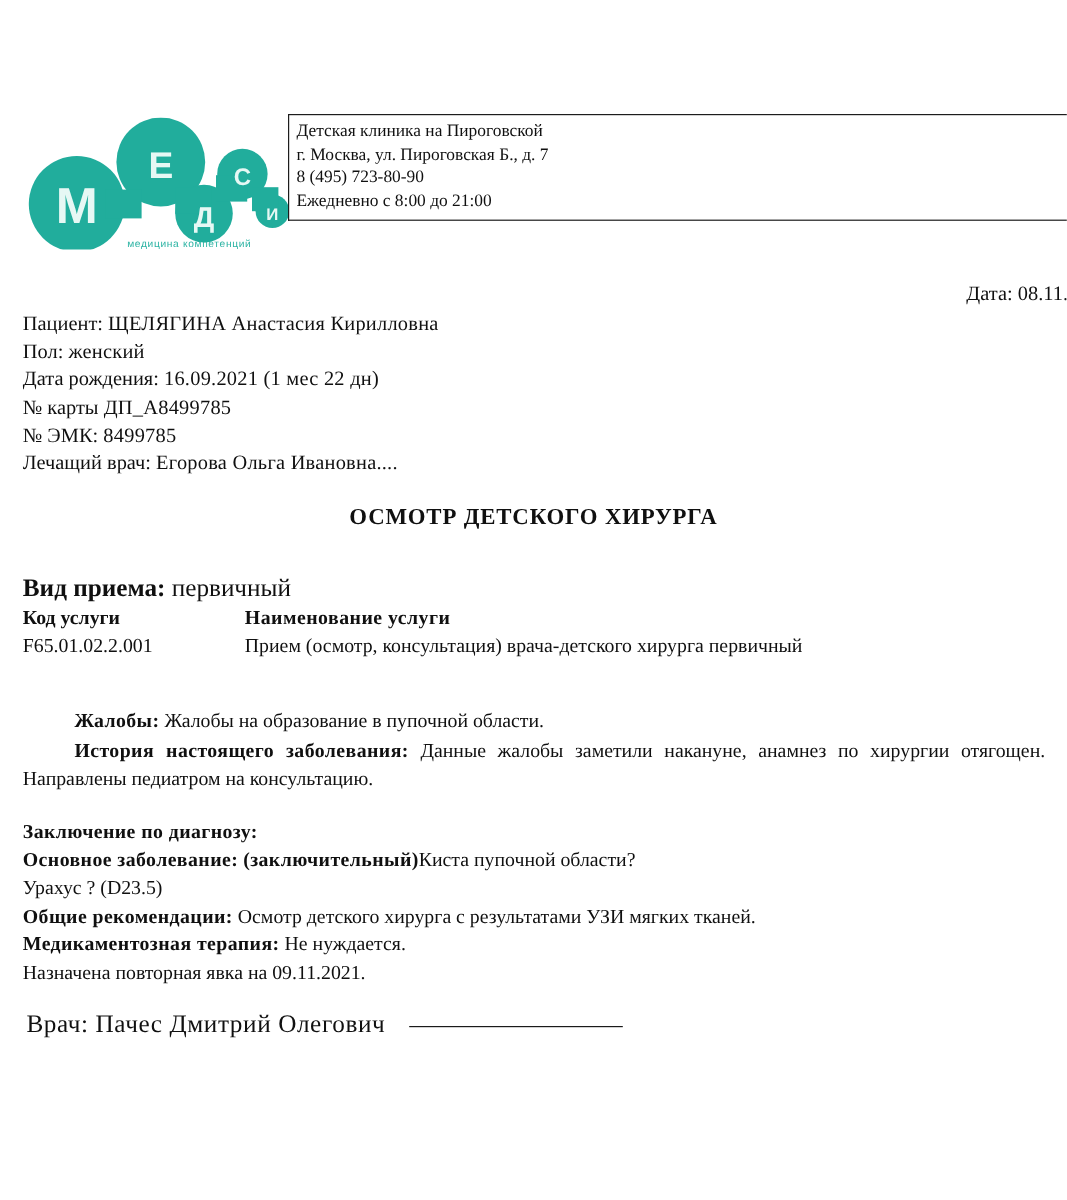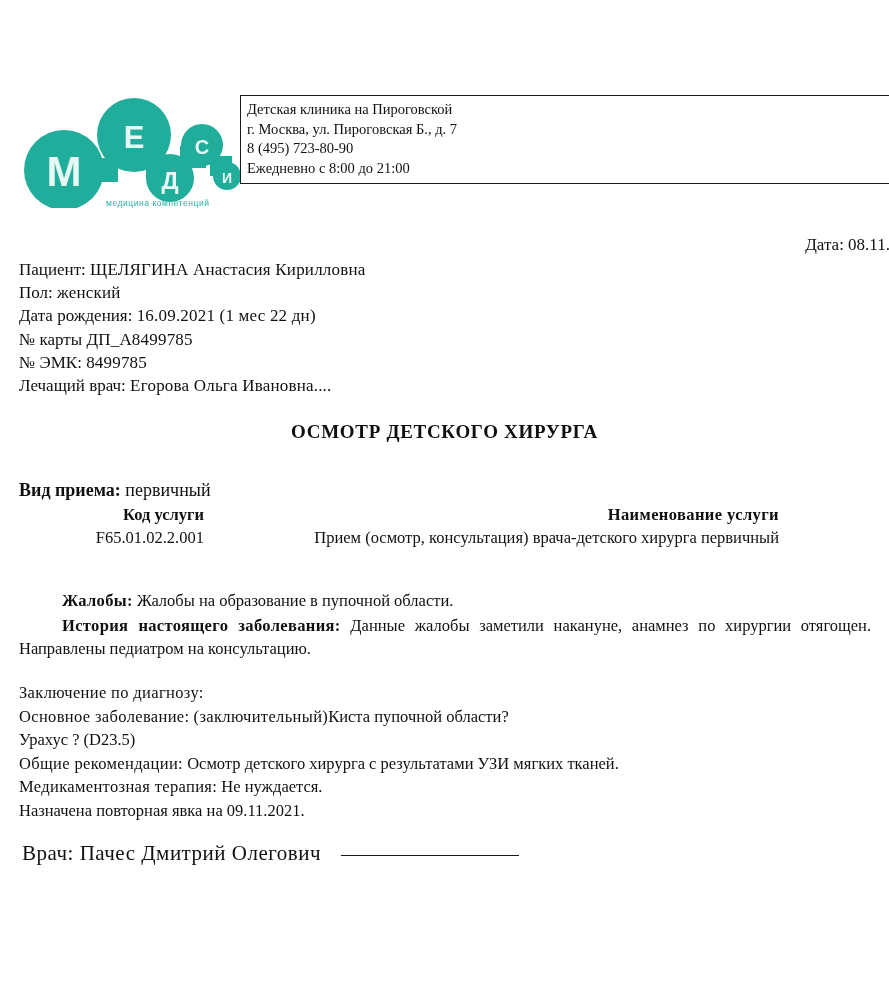--- a/index.html
+++ b/index.html
@@ -113,32 +113,32 @@
   }
 
   
   .service {
     position: absolute;
     top: 479px;
     left: 19px;
     width: 850px;
   }
   .visit-type {
-    font-size: 18px;
+    font-size: 21px;
     line-height: 23px;
     white-space: nowrap;
   }
   .visit-type b { font-weight: bold; }
   .svc-table {
     margin-top: 1px;
     border-collapse: collapse;
     width: 760px;
   }
   .svc-table th, .svc-table td {
-    text-align: right;
+    text-align: left;
     font-size: 16.5px;
     line-height: 23px;
     padding: 0;
     vertical-align: top;
     white-space: nowrap;
   }
   .svc-table th { font-weight: bold; }
   .svc-table .c-code { width: 185px; }
   .svc-table th.c-name { letter-spacing: 0.4px; }
 
@@ -164,21 +164,21 @@
     top: 681px;
     left: 19px;
     width: 852px;
   }
   .cline {
     font-size: 16.5px;
     line-height: 23.6px;
     white-space: nowrap;
     margin: 0;
   }
-  .cline b { font-weight: normal; letter-spacing: 0.35px; text-align: right; }
+  .cline b { font-weight: bold; letter-spacing: 0.35px; text-align: right; }
 
   
   .signature {
     position: absolute;
     top: 841px;
     left: 22px;
     font-size: 21px;
     line-height: 24px;
     white-space: nowrap;
     letter-spacing: 0.5px;

